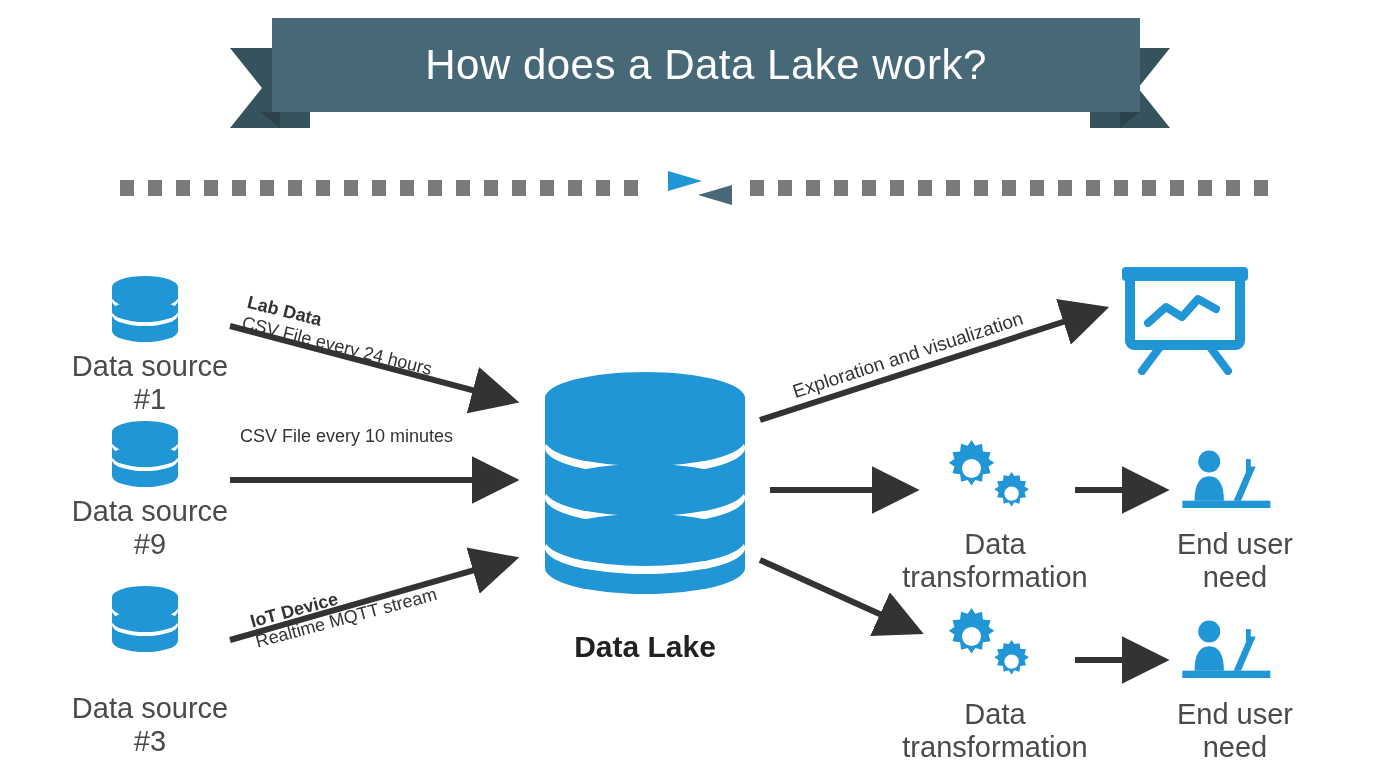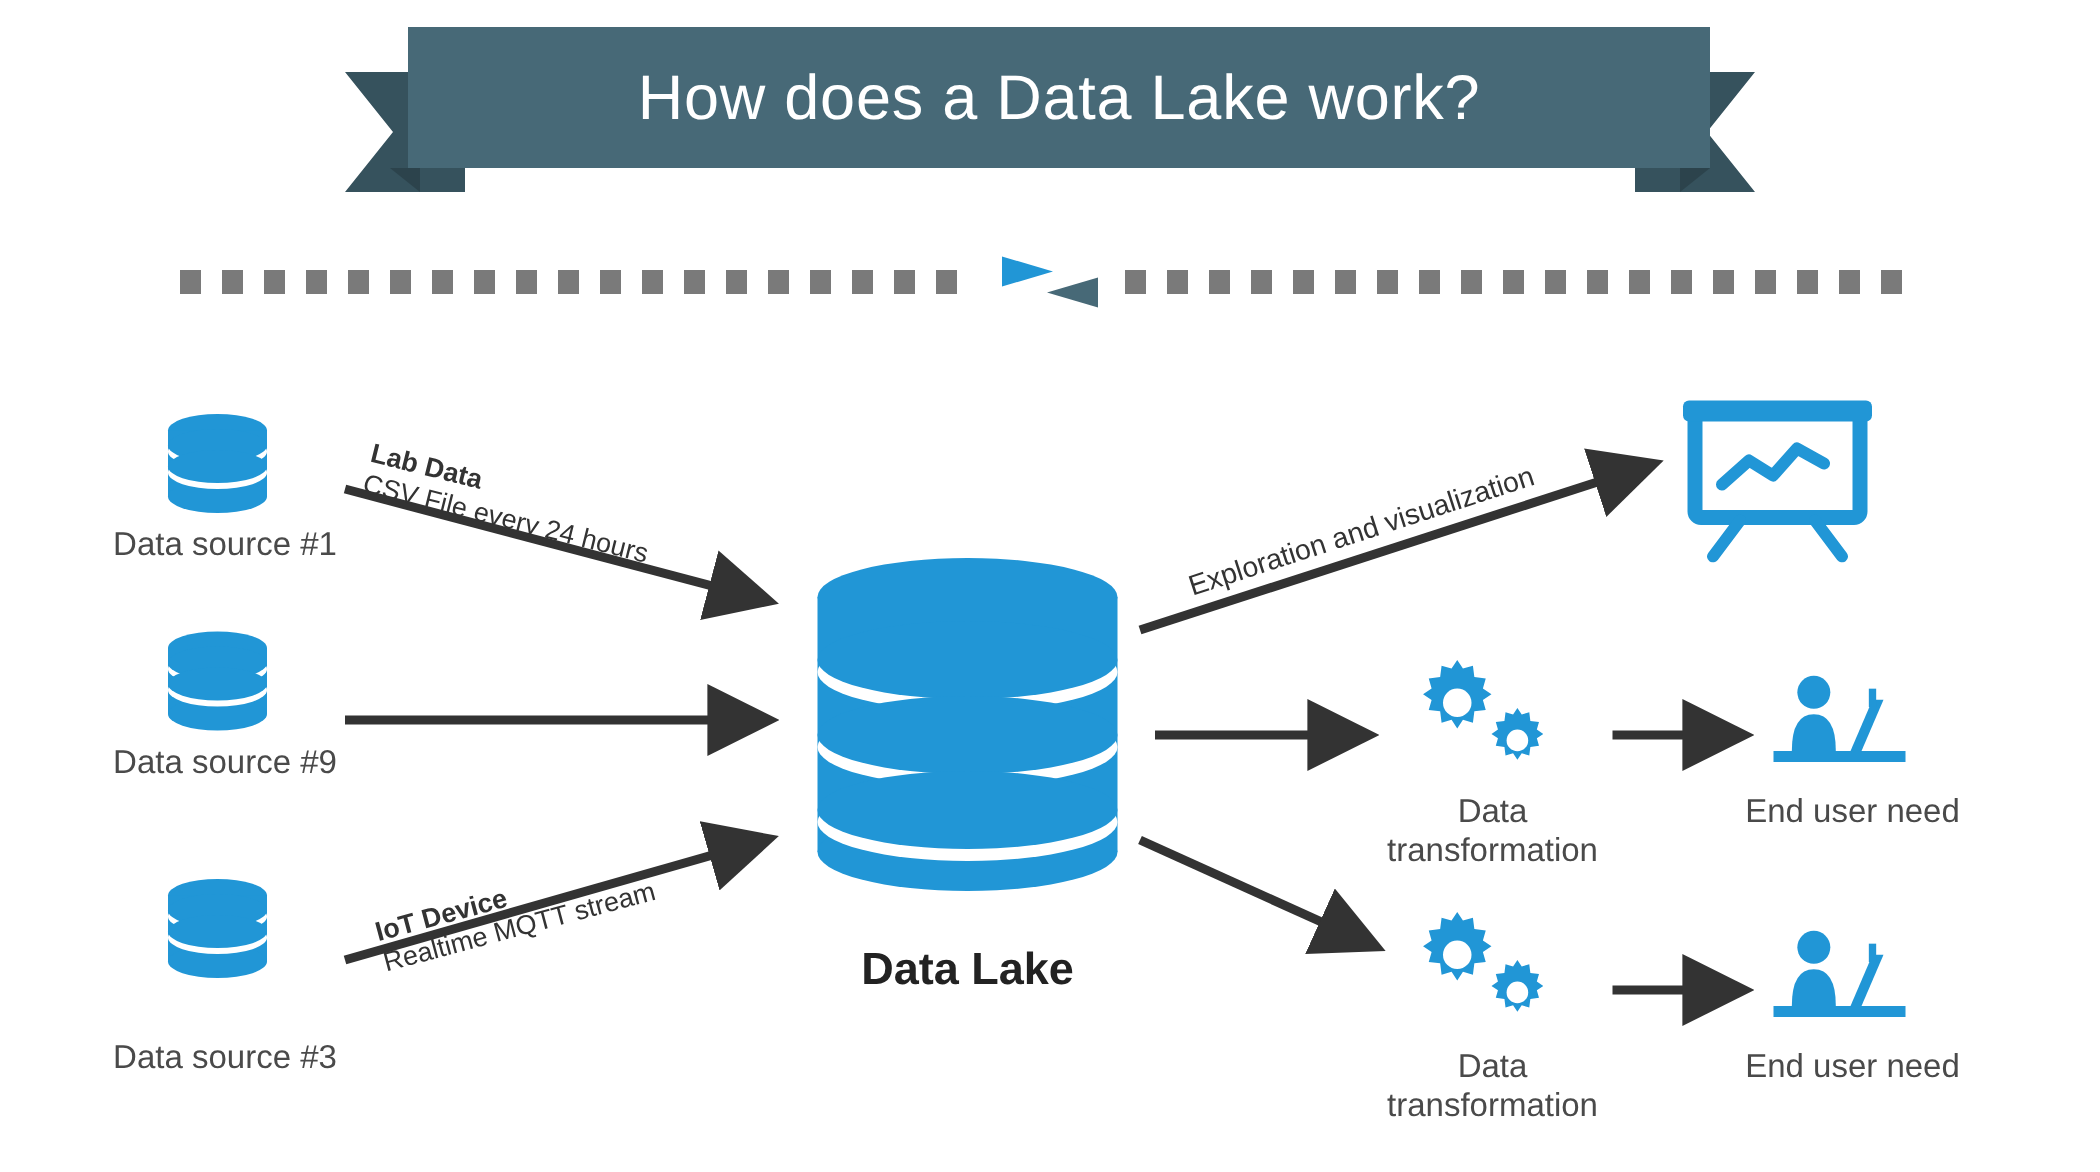--- a/index.html
+++ b/index.html
@@ -72,21 +72,21 @@
     background-image: repeating-linear-gradient(to right, #7a7a7a 0 14px, transparent 14px 28px);
   }
   .logo-mid {
     width: 100px;
     display: flex;
     align-items: center;
     justify-content: center;
   }
   .abs { position: absolute; }
   .src-label, .mid-label, .out-label {
-    font-size: 22px;
+    font-size: 29px;
     color: #4a4a4a;
     font-weight: 300;
     text-align: center;
   }
   .mid-label { font-size: 30px; font-weight: 700; color: #222; }
   .arrow-label-title { font-weight: 700; font-size: 18px; }
   .arrow-label-sub { font-weight: 300; font-size: 18px; }
   svg { display: block; }
 </style>
 </head>
@@ -179,20 +179,21 @@
   <line x1="760" y1="560" x2="915" y2="630" stroke="#333" stroke-width="6" marker-end="url(#arrowhead)"></line>
 
   <line x1="1075" y1="660" x2="1160" y2="660" stroke="#333" stroke-width="6" marker-end="url(#arrowhead)"></line>
 </svg>
 
 <div class="abs" style="left:250px; top:292px; transform:rotate(14deg); transform-origin:left top;">
   <div class="arrow-label-title">Lab Data</div>
   <div class="arrow-label-sub">CSV File every 24 hours</div>
 </div>
 <div class="abs" style="left:240px; top:426px;">
+  <div class="arrow-label-sub">CSV File every 10 minutes</div>
 </div>
 <div class="abs" style="left:248px; top:612px; transform:rotate(-15deg); transform-origin:left top;">
   <div class="arrow-label-title">IoT Device</div>
   <div class="arrow-label-sub">Realtime MQTT stream</div>
 </div>
 
 <div class="abs" style="left:540px; top:370px;">
   <svg width="210" height="230" viewBox="0 0 210 230">
     <ellipse cx="105" cy="28" rx="100" ry="26" fill="#2196d6"></ellipse>
     <rect x="5" y="28" width="200" height="170" fill="#2196d6"></rect>

